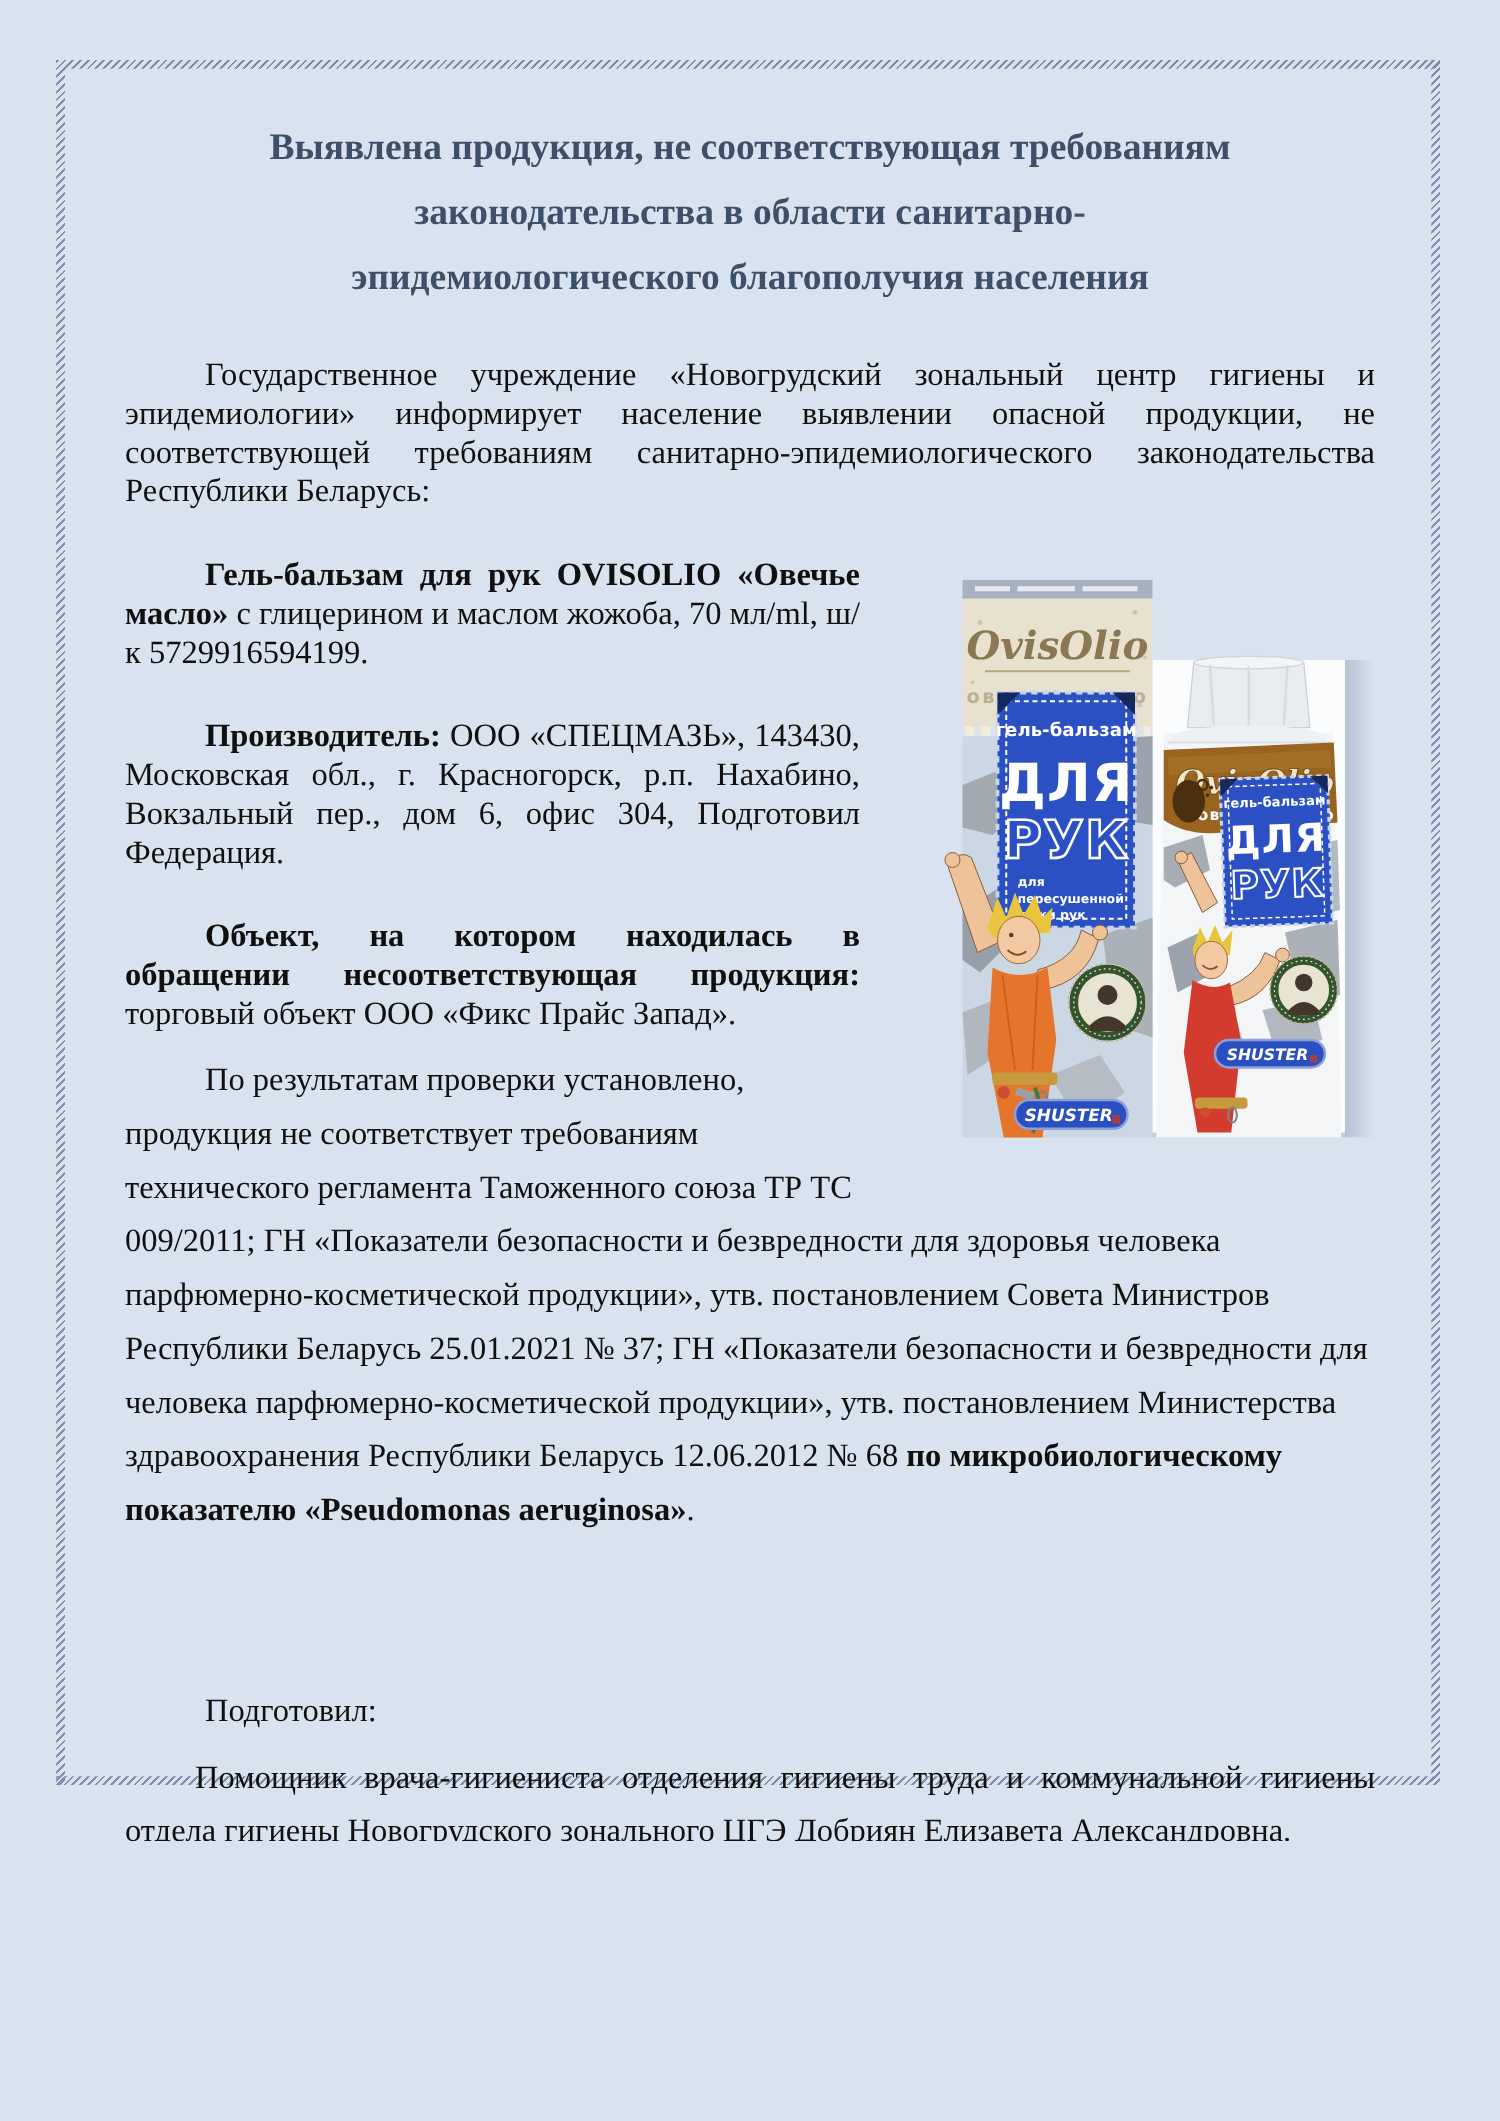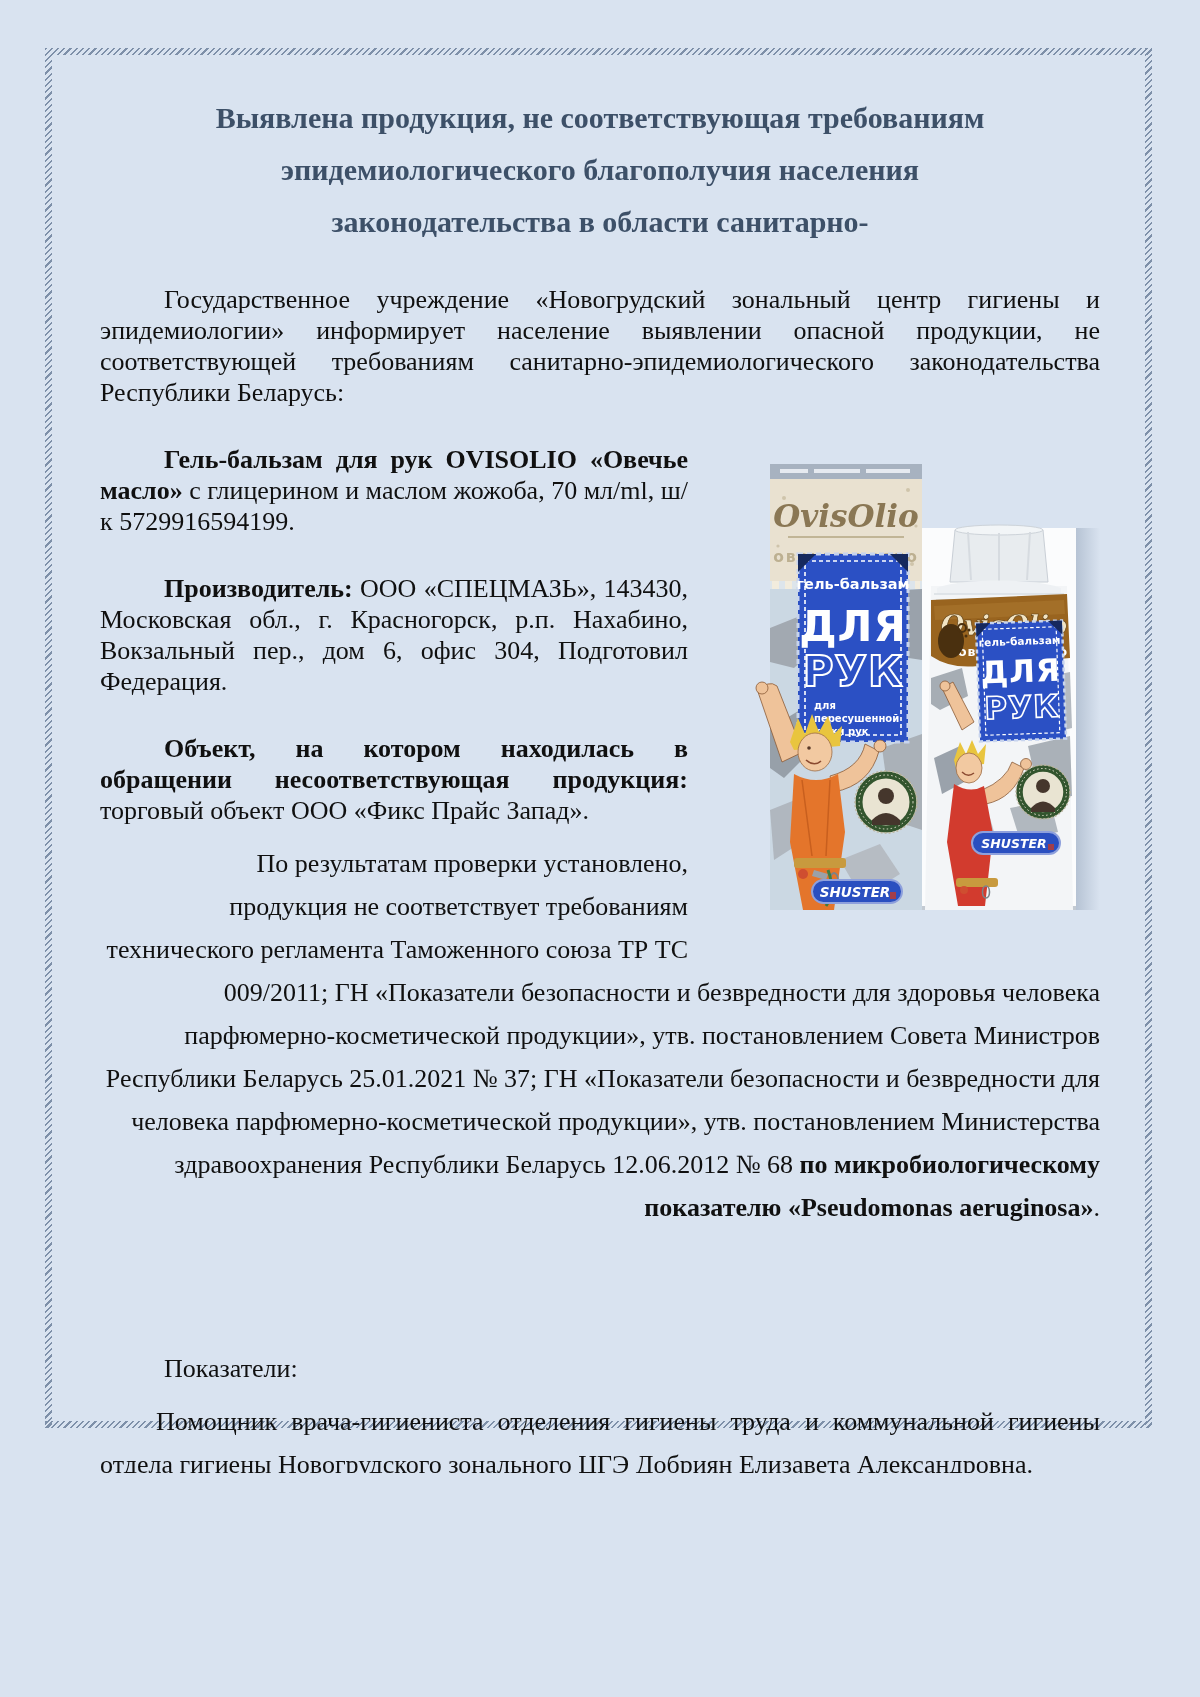--- a/index.html
+++ b/index.html
@@ -22,21 +22,21 @@
 
   .title {
     font-size:30px; font-weight:bold; color:#3d5068;
     text-align:center; line-height:52px; margin:0 0 12px 0;
   }
   .title .tline { display:block; }
 
   p { margin:0 0 16px 0; line-height:31px; text-indent:64px; }
   .justify { text-align:justify;margin-top:36px; }
   .loose   { line-height:43px; }
-  .results { text-align:right; margin-bottom:16px; }
+  .results { text-align:left; margin-bottom:16px; }
   .prepared-label { margin-top:118px; margin-bottom:10px; line-height:43px; }
   .final   { text-align:justify; text-indent:56px; margin-bottom:0; }
 
   .photo {
     float:right; width:390px; height:488px;
     margin:4px 0 18px 22px;
   }
   .photo svg { display:block; width:390px; height:488px; }
 
   .script-text { font-family:"DejaVu Serif", serif; font-style:italic; font-weight:bold; }
@@ -48,22 +48,22 @@
 <div class="page">
   <div class="edge top"></div>
   <div class="edge bottom"></div>
   <div class="edge left"></div>
   <div class="edge right"></div>
 
   <div class="content">
 
     <h1 class="title">
       <span class="tline">Выявлена продукция, не соответствующая требованиям</span>
+      <span class="tline">законодательства в области санитарно-</span>
       <span class="tline">эпидемиологического благополучия населения</span>
-      <span class="tline">законодательства в области санитарно-</span>
     </h1>
 
     <p class="justify">Государственное учреждение «Новогрудский зональный центр гигиены и эпидемиологии» информирует население выявлении опасной продукции, не соответствующей требованиям санитарно-эпидемиологического законодательства Республики Беларусь:</p>
 
     <div class="photo">
       <svg viewBox="0 0 390 488" xmlns="http://www.w3.org/2000/svg">
         <defs>
           <linearGradient id="edgeGrad" x1="0" y1="0" x2="1" y2="0">
             <stop offset="0" stop-color="#b6c3d4"></stop>
             <stop offset="1" stop-color="#d9e3f0"></stop>
@@ -234,18 +234,18 @@
     </div>
 
     <p class="justify"><b>Гель-бальзам для рук OVISOLIO «Овечье масло»</b><span> с глицерином и маслом жожоба, 70 мл/ml, ш/к 5729916594199.</span></p>
 
     <p class="justify"><b>Производитель:</b><span> ООО «СПЕЦМАЗЬ», 143430, Московская обл., г. Красногорск, р.п. Нахабино, Вокзальный пер., дом 6, офис 304, Подготовил Федерация.</span></p>
 
     <p class="justify"><b>Объект, на котором находилась в обращении несоответствующая продукция:</b><span> торговый объект ООО «Фикс Прайс Запад».</span></p>
 
     <p class="loose results"><span>По результатам проверки установлено, продукция не соответствует требованиям технического регламента Таможенного союза ТР ТС 009/2011; ГН «Показатели безопасности и безвредности для здоровья человека парфюмерно-косметической продукции», утв. постановлением Совета Министров Республики Беларусь 25.01.2021 № 37; ГН «Показатели безопасности и безвредности для человека парфюмерно-косметической продукции», утв. постановлением Министерства здравоохранения Республики Беларусь 12.06.2012 № 68 </span><b>по микробиологическому показателю «Pseudomonas aeruginosa»</b><span>.</span></p>
 
-    <p class="prepared-label">Показатели:</p>
+    <p class="prepared-label">Подготовил:</p>
 
     <p class="loose final">Помощник врача-гигиениста отделения гигиены труда и коммунальной гигиены отдела гигиены Новогрудского зонального ЦГЭ Добриян Елизавета Александровна.</p>
 
   </div>
 </div>
 
 </body></html>

